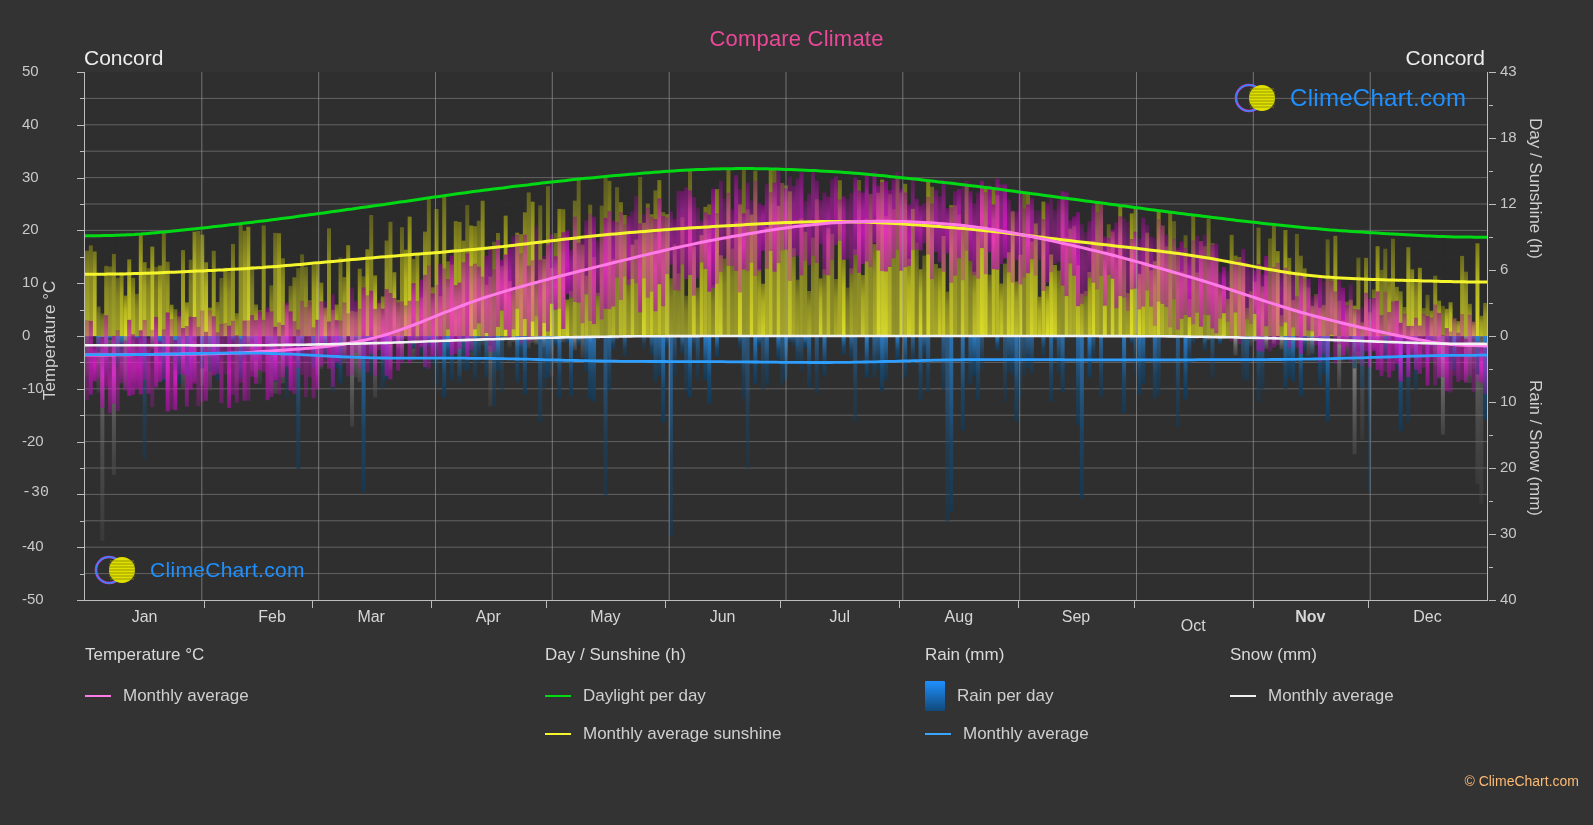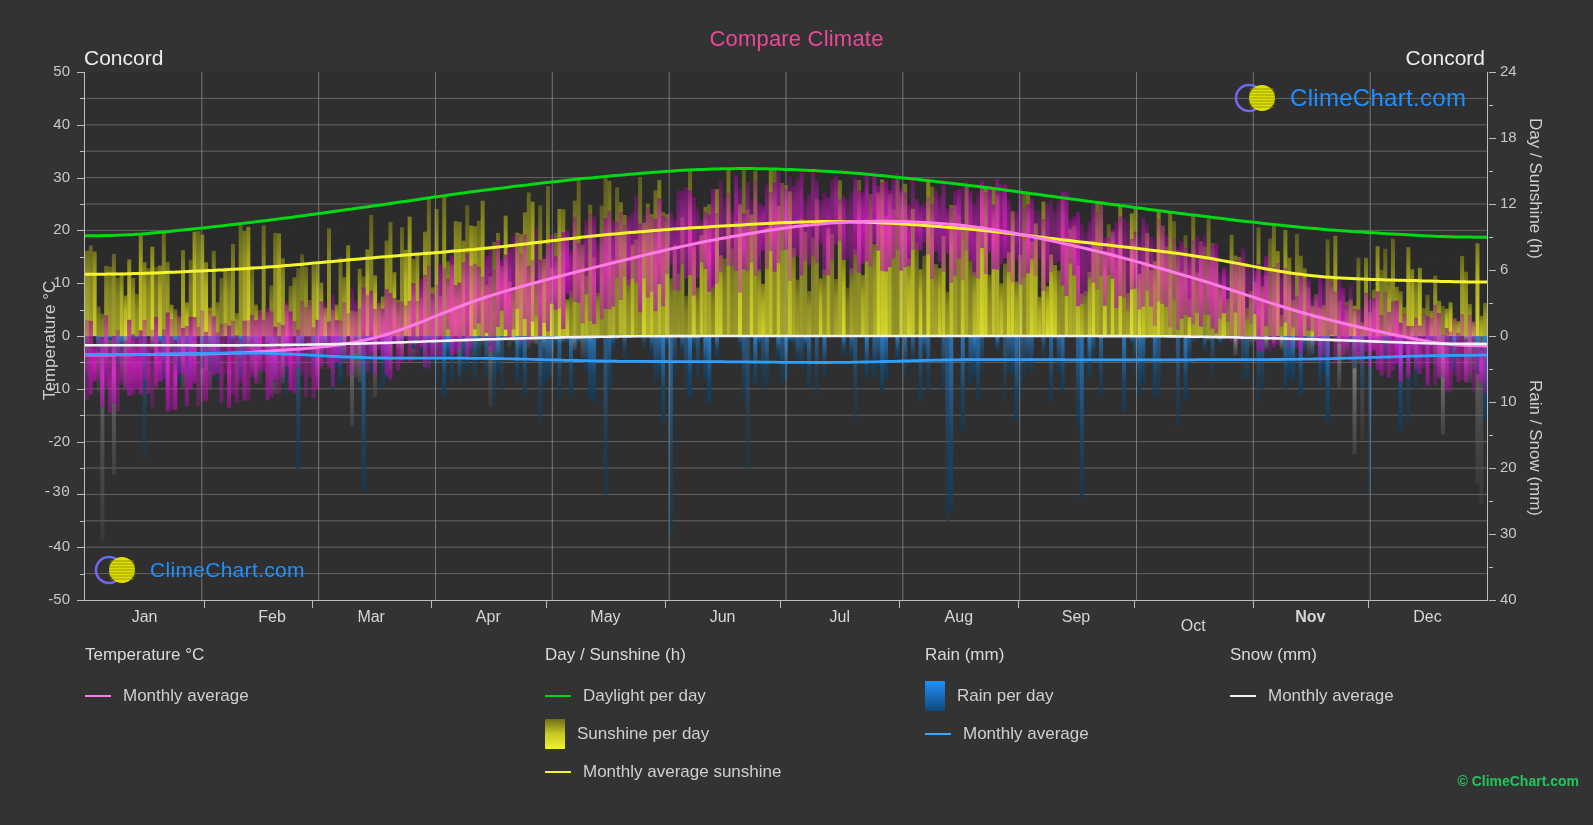--- a/index.html
+++ b/index.html
@@ -31,21 +31,21 @@
   
   .axis-line{position:absolute;background:#bdbdbd;}
   .ax-left  {left:84px; top:72px;  width:1px;  height:529px;}
   .ax-right {left:1487px;top:72px; width:1px;  height:529px;}
   .ax-bottom{left:84px; top:600px; width:1404px;height:1px;}
 
   
   .tick{position:absolute;background:#bdbdbd;height:1px;width:7px;}
   .tick.minor{width:4px;}
   .tlabel{position:absolute;font-size:15px;color:#c9c9c9;white-space:nowrap;}
-  .tlabel.left {text-align:right;width:48px;}
+  .tlabel.left {text-align:left;width:48px;}
   .tlabel.right{text-align:left;width:48px;}
   .tlabel.xm   {text-align:center;width:120px;font-size:16px;color:#d6d6d6;}
 
   
   .vtitle{
     position:absolute;font-size:17px;color:#d0d0d0;white-space:nowrap;
     transform-origin:0 0;
   }
   #y-left-title {left:40px;  top:400px; transform:rotate(-90deg);}
   #y-right-top  {left:1545px;top:118px; transform:rotate(90deg);}
@@ -58,21 +58,21 @@
 
   
   #legend{position:absolute;left:0;top:645px;width:1593px;height:180px;}
   .lg-col{position:absolute;top:0;}
   .lg-head{font-size:17px;color:#d9d9d9;margin-bottom:12px;}
   .lg-row{display:flex;align-items:center;height:38px;}
   .lg-row .lg-label{font-size:17px;color:#cfcfcf;margin-left:12px;}
   .swatch{width:20px;height:30px;display:inline-block;border-radius:1px;}
   .dash{width:26px;height:3px;display:inline-block;}
   .dash.thin{height:2px;}
-  #copyright{position:absolute;right:14px;top:128px;font-size:14px;color:#22c55e;font-weight:bold;}
+  #copyright{position:absolute;right:14px;top:128px;font-size:14px;color:#fdba74;}
 
   .c1{left:85px;}  .c2{left:545px;} .c3{left:925px;} .c4{left:1230px;}
 </style>
 </head>
 <body>
 
 <div id="stage">
 
   <div class="chart-title">Compare Climate</div>
 
@@ -1711,21 +1711,21 @@
       <div class="tick minor" style="left: 80px; top: 415.2px;"></div>
       <div class="tick minor" style="left: 80px; top: 362.4px;"></div>
       <div class="tick minor" style="left: 80px; top: 309.6px;"></div>
       <div class="tick minor" style="left: 80px; top: 256.8px;"></div>
       <div class="tick minor" style="left: 80px; top: 204px;"></div>
       <div class="tick minor" style="left: 80px; top: 151.2px;"></div>
       <div class="tick minor" style="left: 80px; top: 98.4px;"></div>
     </div>
   <div id="ticks-rtop">
       <div class="tick" style="left: 1489px; top: 72px;"></div>
-      <div class="tlabel right" style="left: 1500px; top: 62px;">24</div>
+      <div class="tlabel right" style="left: 1500px; top: 62px;">43</div>
       <div class="tick" style="left: 1489px; top: 138px;"></div>
       <div class="tlabel right" style="left: 1500px; top: 128px;">18</div>
       <div class="tick" style="left: 1489px; top: 204px;"></div>
       <div class="tlabel right" style="left: 1500px; top: 194px;">12</div>
       <div class="tick" style="left: 1489px; top: 270px;"></div>
       <div class="tlabel right" style="left: 1500px; top: 260px;">6</div>
       <div class="tick" style="left: 1489px; top: 336px;"></div>
       <div class="tlabel right" style="left: 1500px; top: 326px;">0</div>
       <div class="tick minor" style="left: 1489px; top: 303px;"></div>
       <div class="tick minor" style="left: 1489px; top: 237px;"></div>
@@ -1785,24 +1785,20 @@
       </div>
     </div>
 
     <div class="lg-col c2">
       <div class="lg-head">Day / Sunshine (h)</div>
       <div class="lg-row">
         <span class="dash thin" style="background:#00d914;"></span>
         <span class="lg-label">Daylight per day</span>
       </div>
       <div class="lg-row">
-        <span class="swatch" style="background:linear-gradient(#6f6f18,#c8c824,#f2f22e);"></span>
-        <span class="lg-label">Sunshine per day</span>
-      </div>
-      <div class="lg-row">
         <span class="dash thin" style="background:#f5f52e;"></span>
         <span class="lg-label">Monthly average sunshine</span>
       </div>
     </div>
 
     <div class="lg-col c3">
       <div class="lg-head">Rain (mm)</div>
       <div class="lg-row">
         <span class="swatch" style="background:linear-gradient(#1e90ff,#11497a);"></span>
         <span class="lg-label">Rain per day</span>

